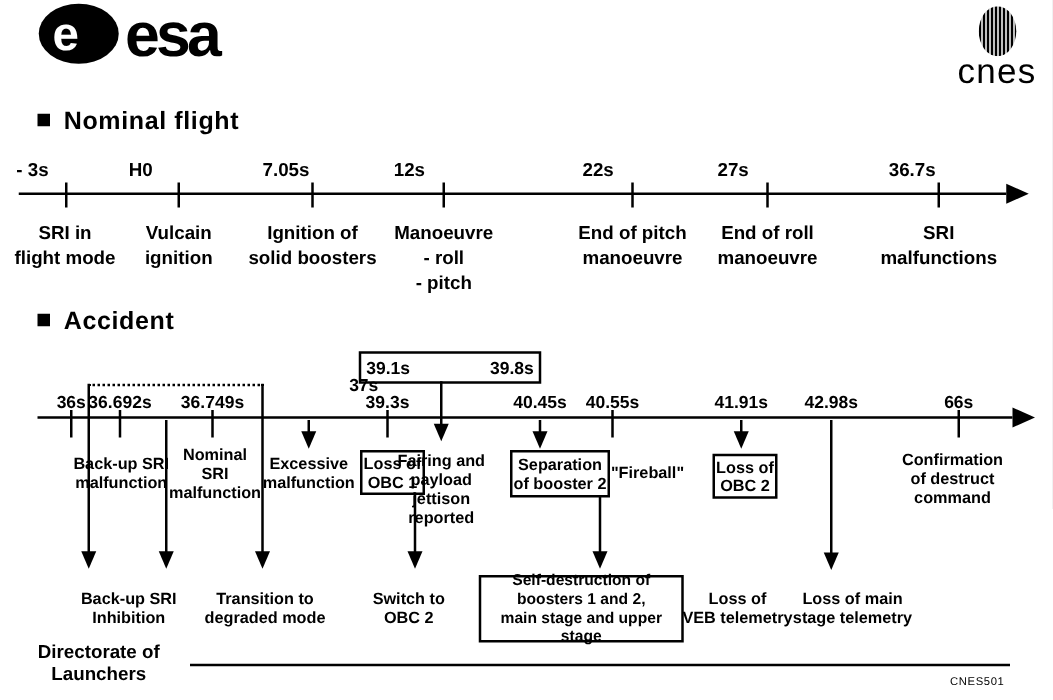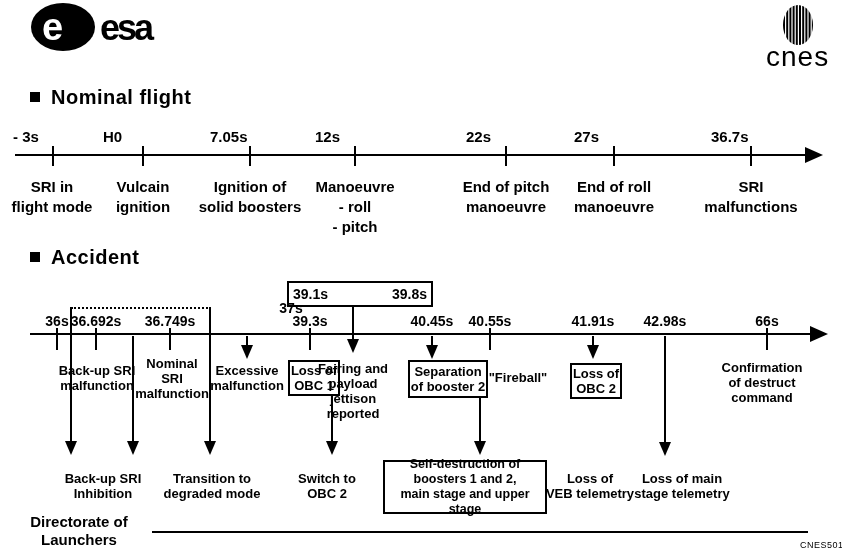--- a/index.html
+++ b/index.html
@@ -24,22 +24,22 @@
   .slabel{position:absolute; font-weight:bold; text-align:center; white-space:pre-line; font-size:13px; line-height:15px;}
   .box{position:absolute; border:2px solid #000; font-weight:bold; text-align:center; white-space:pre-line;
        font-size:13px; line-height:15px; display:flex; align-items:center; justify-content:center;}
   .dotted-top{position:absolute; border-top:2px dotted #000; height:0;}
   
   .title-wrap{position:absolute; left:280px; top:0; width:360px; text-align:center;}
   .title-clip{height:15px; overflow:hidden;}
   .title-l1{display:block; font-size:20px; font-weight:bold; letter-spacing:2px; line-height:26px; margin-top:-12px;}
   .title-l2{display:block; font-size:21px; font-weight:bold; letter-spacing:1px; margin-top:9px;}
   .esa-wrap{position:absolute; left:30px; top:2px; display:flex; align-items:center;}
-  .esa-word{font-size:36px; font-weight:bold; letter-spacing:-3px; line-height:50px; margin-left:4px;}
-  .footer-ref{position:absolute; font-size:9px; letter-spacing:.5px;margin-left:40px;}
+  .esa-word{font-size:50px; font-weight:bold; letter-spacing:-3px; line-height:50px; margin-left:4px;}
+  .footer-ref{position:absolute; font-size:9px; letter-spacing:.5px;}
 </style>
 </head>
 <body>
 
 <div class="page">
 
   <div class="esa-wrap">
     <svg width="66" height="52" viewBox="0 0 66 52">
       <ellipse cx="33" cy="25" rx="32" ry="24" fill="#000"></ellipse>
       <text x="12" y="38" font-family="Liberation Sans, sans-serif" font-size="38" font-weight="bold" fill="#fff">e</text>

